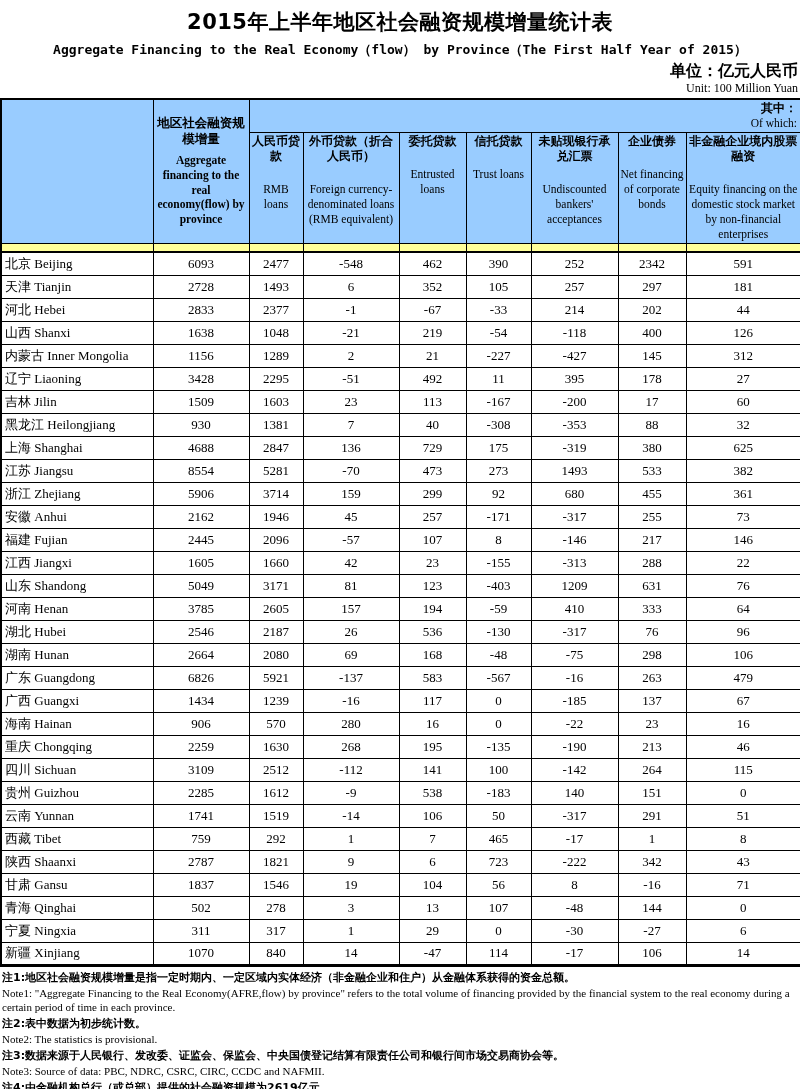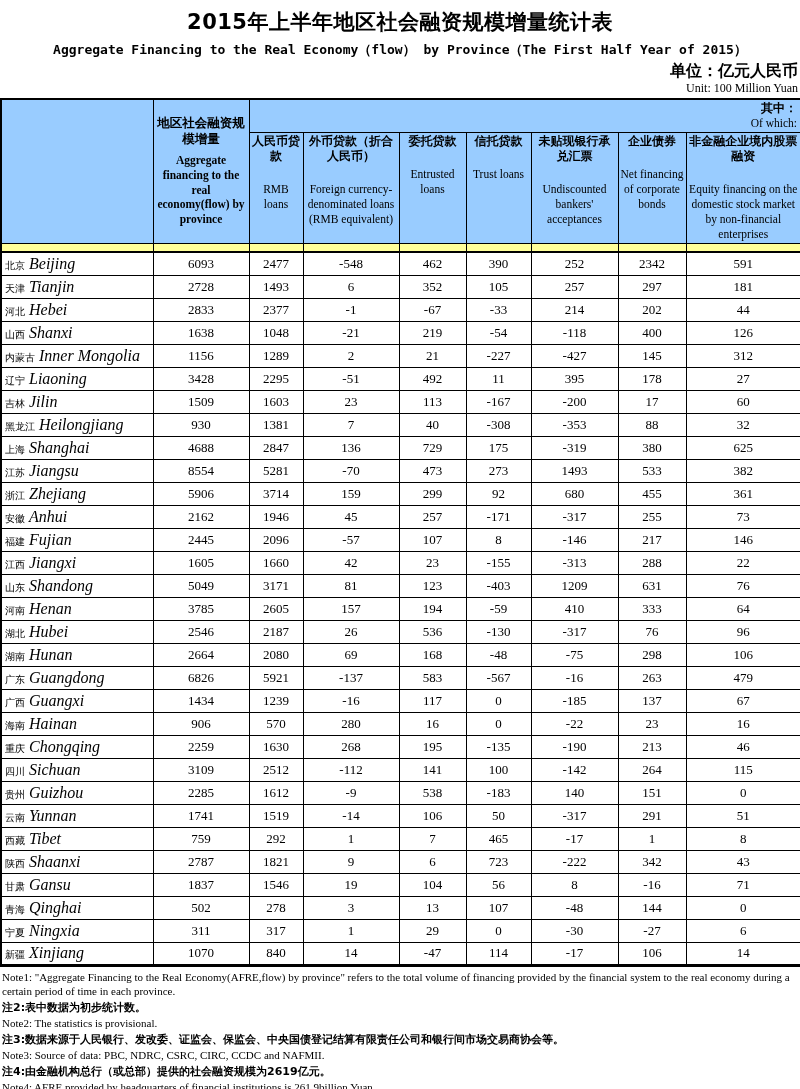--- a/index.html
+++ b/index.html
@@ -35,22 +35,22 @@
   th.agg .hzh{font-size:12.5px;}
   th.agg .hen{font-weight:bold;margin-top:6px;}
 
   tr.striperow td{height:9px;background:var(--stripe-bg);padding:0;}
   tbody{border-top:2px solid var(--border);}
   table.afre{border-bottom:3px solid var(--border);}
 
   tbody td{height:23px;text-align:center;font-family:"Liberation Serif",serif;
            font-size:13px;background:#fff;white-space:nowrap;}
   td.province{text-align:left;padding-left:3px;}
-  .pzh{font-family:"DejaVu Sans",sans-serif;font-size:10px;}
-  .pen{font-family:"Liberation Serif",serif;font-size:16px;font-style:italic;}
+  .pzh{font-family:"DejaVu Sans",sans-serif;font-size:13px;}
+  .pen{font-family:"Liberation Serif",serif;font-size:13px;}
 
   .notes{margin-top:3px;padding-left:2px;}
   .note-zh{font-size:11px;font-weight:bold;font-family:"DejaVu Sans",sans-serif;
            line-height:16px;margin-top:2px;}
   .note-en{font-size:11px;font-weight:normal;font-family:"Liberation Serif",serif;
            line-height:14px;}
 </style>
 </head>
 <body>
 
@@ -467,20 +467,21 @@
           <td>-47</td>
           <td>114</td>
           <td>-17</td>
           <td>106</td>
           <td>14</td>
         </tr>
       </tbody>
   </table>
 
   <div class="notes" id="notes">
+      <div class="note-zh">注1:地区社会融资规模增量是指一定时期内、一定区域内实体经济（非金融企业和住户）从金融体系获得的资金总额。</div>
       <div class="note-en">Note1: "Aggregate Financing to the Real Economy(AFRE,flow) by province" refers to the total volume of financing provided by the financial system to the real economy during a certain period of time in each province.</div>
       <div class="note-zh">注2:表中数据为初步统计数。</div>
       <div class="note-en">Note2: The statistics is provisional.</div>
       <div class="note-zh">注3:数据来源于人民银行、发改委、证监会、保监会、中央国债登记结算有限责任公司和银行间市场交易商协会等。</div>
       <div class="note-en">Note3: Source of data: PBC, NDRC, CSRC, CIRC, CCDC and NAFMII.</div>
       <div class="note-zh">注4:由金融机构总行（或总部）提供的社会融资规模为2619亿元。</div>
       <div class="note-en">Note4: AFRE provided by headquarters of financial institutions is 261.9billion Yuan.</div>
     </div>
 </div>
 

